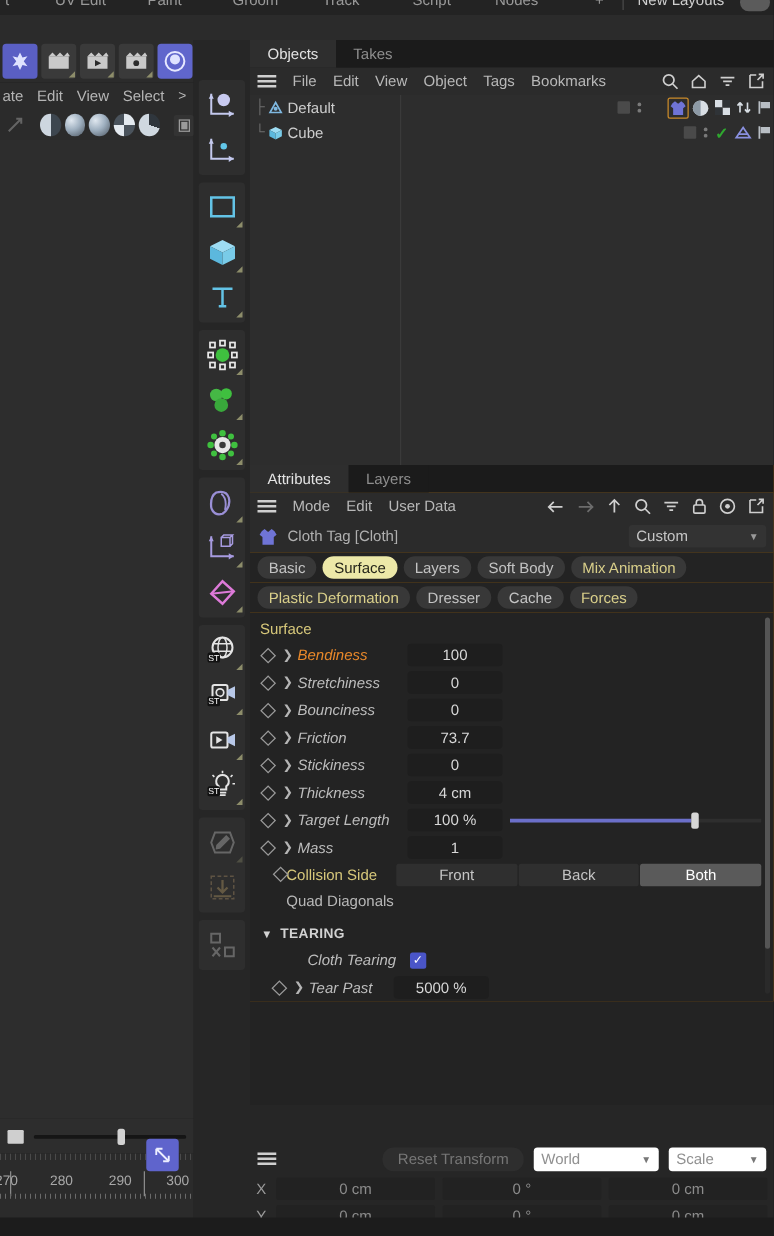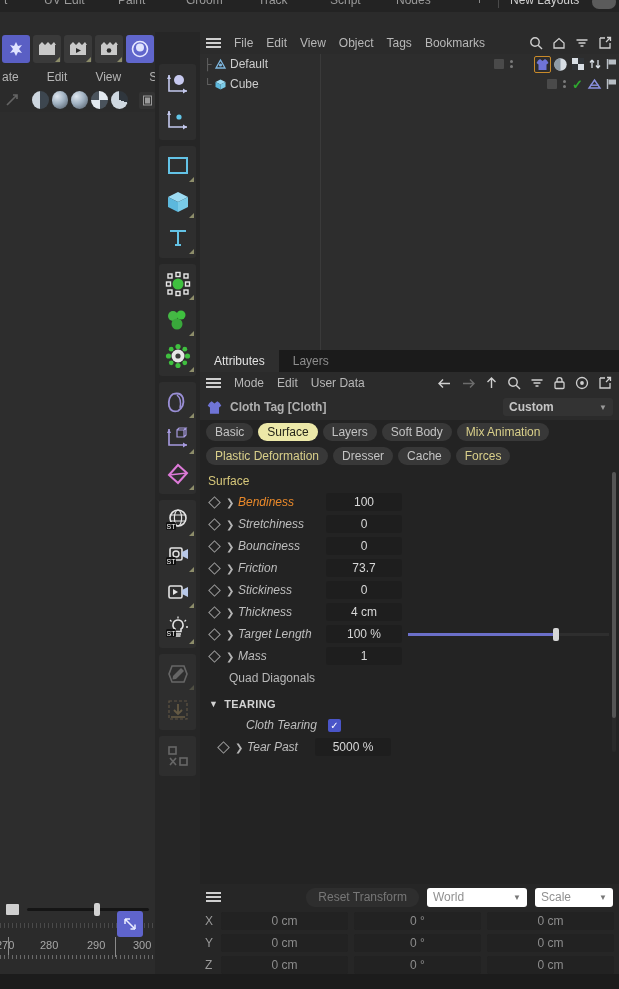--- a/index.html
+++ b/index.html
@@ -44,21 +44,21 @@
   }
   .pal-btn.accent { background: #5a5fc4; }
   .pal-btn.accent2 { background: #6066cc; }
   .corner:after {
     content: ""; position: absolute; right: 1px; bottom: 1px;
     border-left: 5px solid transparent; border-bottom: 5px solid #8d8d6a;
   }
 
   .menubar2 {
     position: absolute; left: 0; top: 34px; width: 155px; height: 22px;
-    background: #2b2b2b; display: flex; align-items: center; gap: 28px; padding-left: 2px;
+    background: #2b2b2b; display: flex; align-items: center; gap: 11px; padding-left: 2px;
     font-size: 12px; color: #b5b5b5;
   }
   .shaderow {
     position: absolute; left: 0; top: 56px; width: 155px; height: 24px;
     background: #2b2b2b; display: flex; align-items: center; gap: 3px; padding-left: 2px;
   }
   .sphere-ic {
     width: 18px; height: 18px; border-radius: 50%;
     background: radial-gradient(circle at 32% 30%, #dfe7ef 0%, #9fb0c0 45%, #4b5560 100%);
   }
@@ -157,21 +157,21 @@
   .obj-col { position: absolute; top: 0; bottom: 0; width: 1px; background: #3a3a3a; }
   .chk-box { width: 10px; height: 10px; background: #4a4a4a; border-radius: 1px; margin-left: 8px; }
   .dots2 { margin-left: 6px; display:flex; flex-direction:column; gap:2px; }
   .dots2 i { width: 3px; height: 3px; background: #7a7a7a; border-radius: 50%; }
   .tick { color: #2fa82f; font-size: 13px; margin-left: 6px; font-weight: bold; }
   .tagsel { outline: 1px solid #c98a2a; border-radius: 1px; }
 
   .attrpanel { background: #a16207; }
   .attr-title {
     height: 26px; display: flex; align-items: center; padding: 0 6px; gap: 7px;
-    background: #2b2b2b; font-size: 12px; color: #b0b0b0; font-weight: bold;
+    background: #2b2b2b; font-size: 12px; color: #b0b0b0;
   }
   .attr-title .sp { flex: 1; }
   .dropdown {
     width: 110px; height: 18px; background: #333; border-radius: 3px;
     display: flex; align-items: center; padding: 0 6px; font-size: 12px; color: #c6c6c6;
   }
   .dropdown .cv { margin-left: auto; font-size: 8px; color: #9a9a9a; }
 
   .chiprow { display: flex; gap: 5px; padding: 3px 6px; flex-wrap: wrap; background: #232323; }
   .chip2 {
@@ -212,21 +212,21 @@
 
   .fold { height: 20px; display: flex; align-items: center; gap: 6px; padding-left: 9px;
           font-size: 11px; color: #d2d2d2; font-weight: bold; letter-spacing: .3px; }
   .chk-on {
     width: 13px; height: 13px; background: #4a55c8; border-radius: 2px;
     display: flex; align-items: center; justify-content: center; color: #fff; font-size: 10px;
   }
 
   
   .coord { position: absolute; left: 0; bottom: 0; width: 419px; height: 105px; background: #262626; }
-  .coord-top { height: 26px; display: flex; align-items: center; gap: 8px; padding: 0 6px; }
+  .coord-top { height: 26px; display: flex; align-items: center; gap: 8px; padding: 0 6px; margin-top: 30px; }
   .btn-flat {
     height: 19px; padding: 0 12px; border-radius: 9px; background: #2e2e2e;
     display: flex; align-items: center; font-size: 12px; color: #777;
   }
   .dd2 {
     height: 19px; border-radius: 3px; background: #ffffff; display: flex;
     align-items: center; padding: 0 6px; font-size: 12px; color: #909090;
   }
   .dd2 .cv { margin-left: auto; font-size: 8px; color: #777; padding-left: 8px; }
   .crow { height: 22px; display: flex; align-items: center; gap: 6px; padding: 0 5px; }
@@ -541,20 +541,24 @@
             <rect x="3" y="3" width="7" height="7" fill="none" stroke="#cfcfcf" stroke-width="1.6"></rect>
             <rect x="14" y="14" width="7" height="7" fill="none" stroke="#cfcfcf" stroke-width="1.6"></rect>
             <path d="M4 14 L10 21 M10 14 L4 21" stroke="#cfcfcf" stroke-width="1.6"></path>
           </svg>
       </div>
     </div>
   </div>
 
   <div class="right">
 
+    <div class="tabbar">
+      <div class="tab active">Objects</div>
+      <div class="tab">Takes</div>
+    </div>
 
     <div class="menurow">
       <div class="hamb">
           <i></i>
           <i></i>
           <i></i>
         </div>
       <span>File</span>
       <span>Edit</span>
       <span>View</span>
@@ -819,20 +823,29 @@
               <span class="kn" style="left: 72%;"></span>
           </span>
         </div>
         <div class="prow">
           <span class="kf"></span>
           <span class="arw">❯</span>
           <span class="plbl">Mass</span>
           <span class="pfield">1</span>
         </div>
 
+        <div class="segrow" style="position:relative">
+          <span class="kf" style="position:absolute;left:10px"></span>
+          <span class="seglbl olive" style="color:#d6c77a">Collision Side</span>
+          <span class="segs">
+            <span class="seg">Front</span>
+            <span class="seg">Back</span>
+            <span class="seg on">Both</span>
+          </span>
+        </div>
         <div class="segrow">
           <span class="seglbl">Quad Diagonals</span>
         </div>
 
         <div style="height:6px"></div>
 
         <div class="fold">
           <span style="font-size:9px">▼</span>
           <span>TEARING</span>
         </div>

